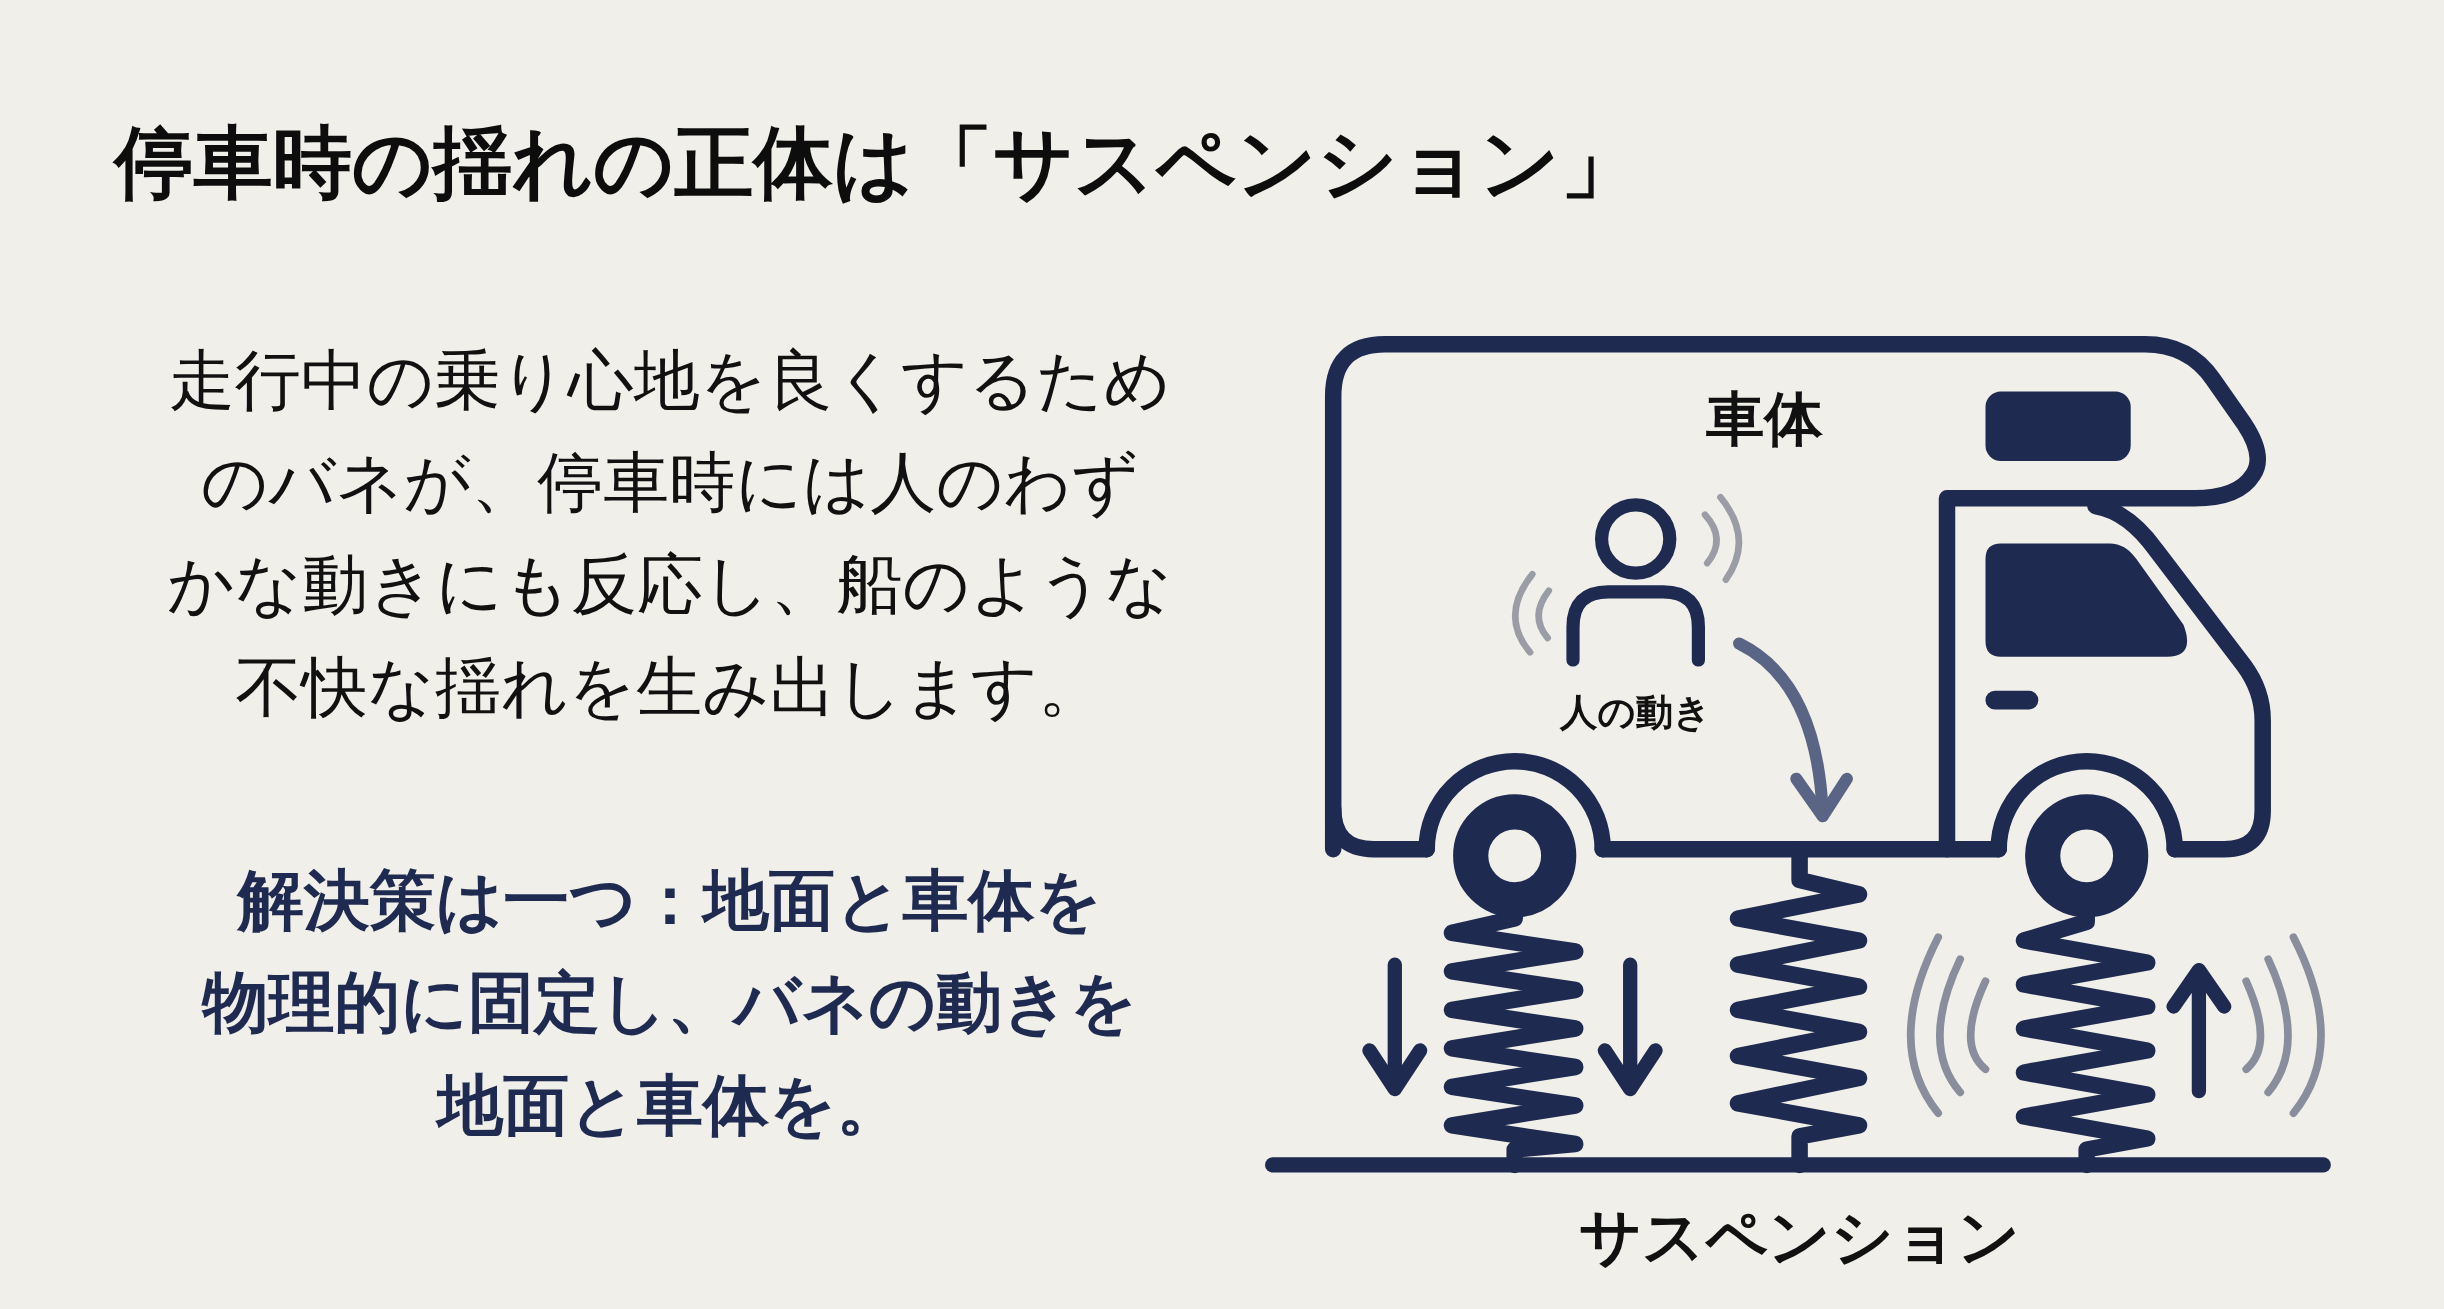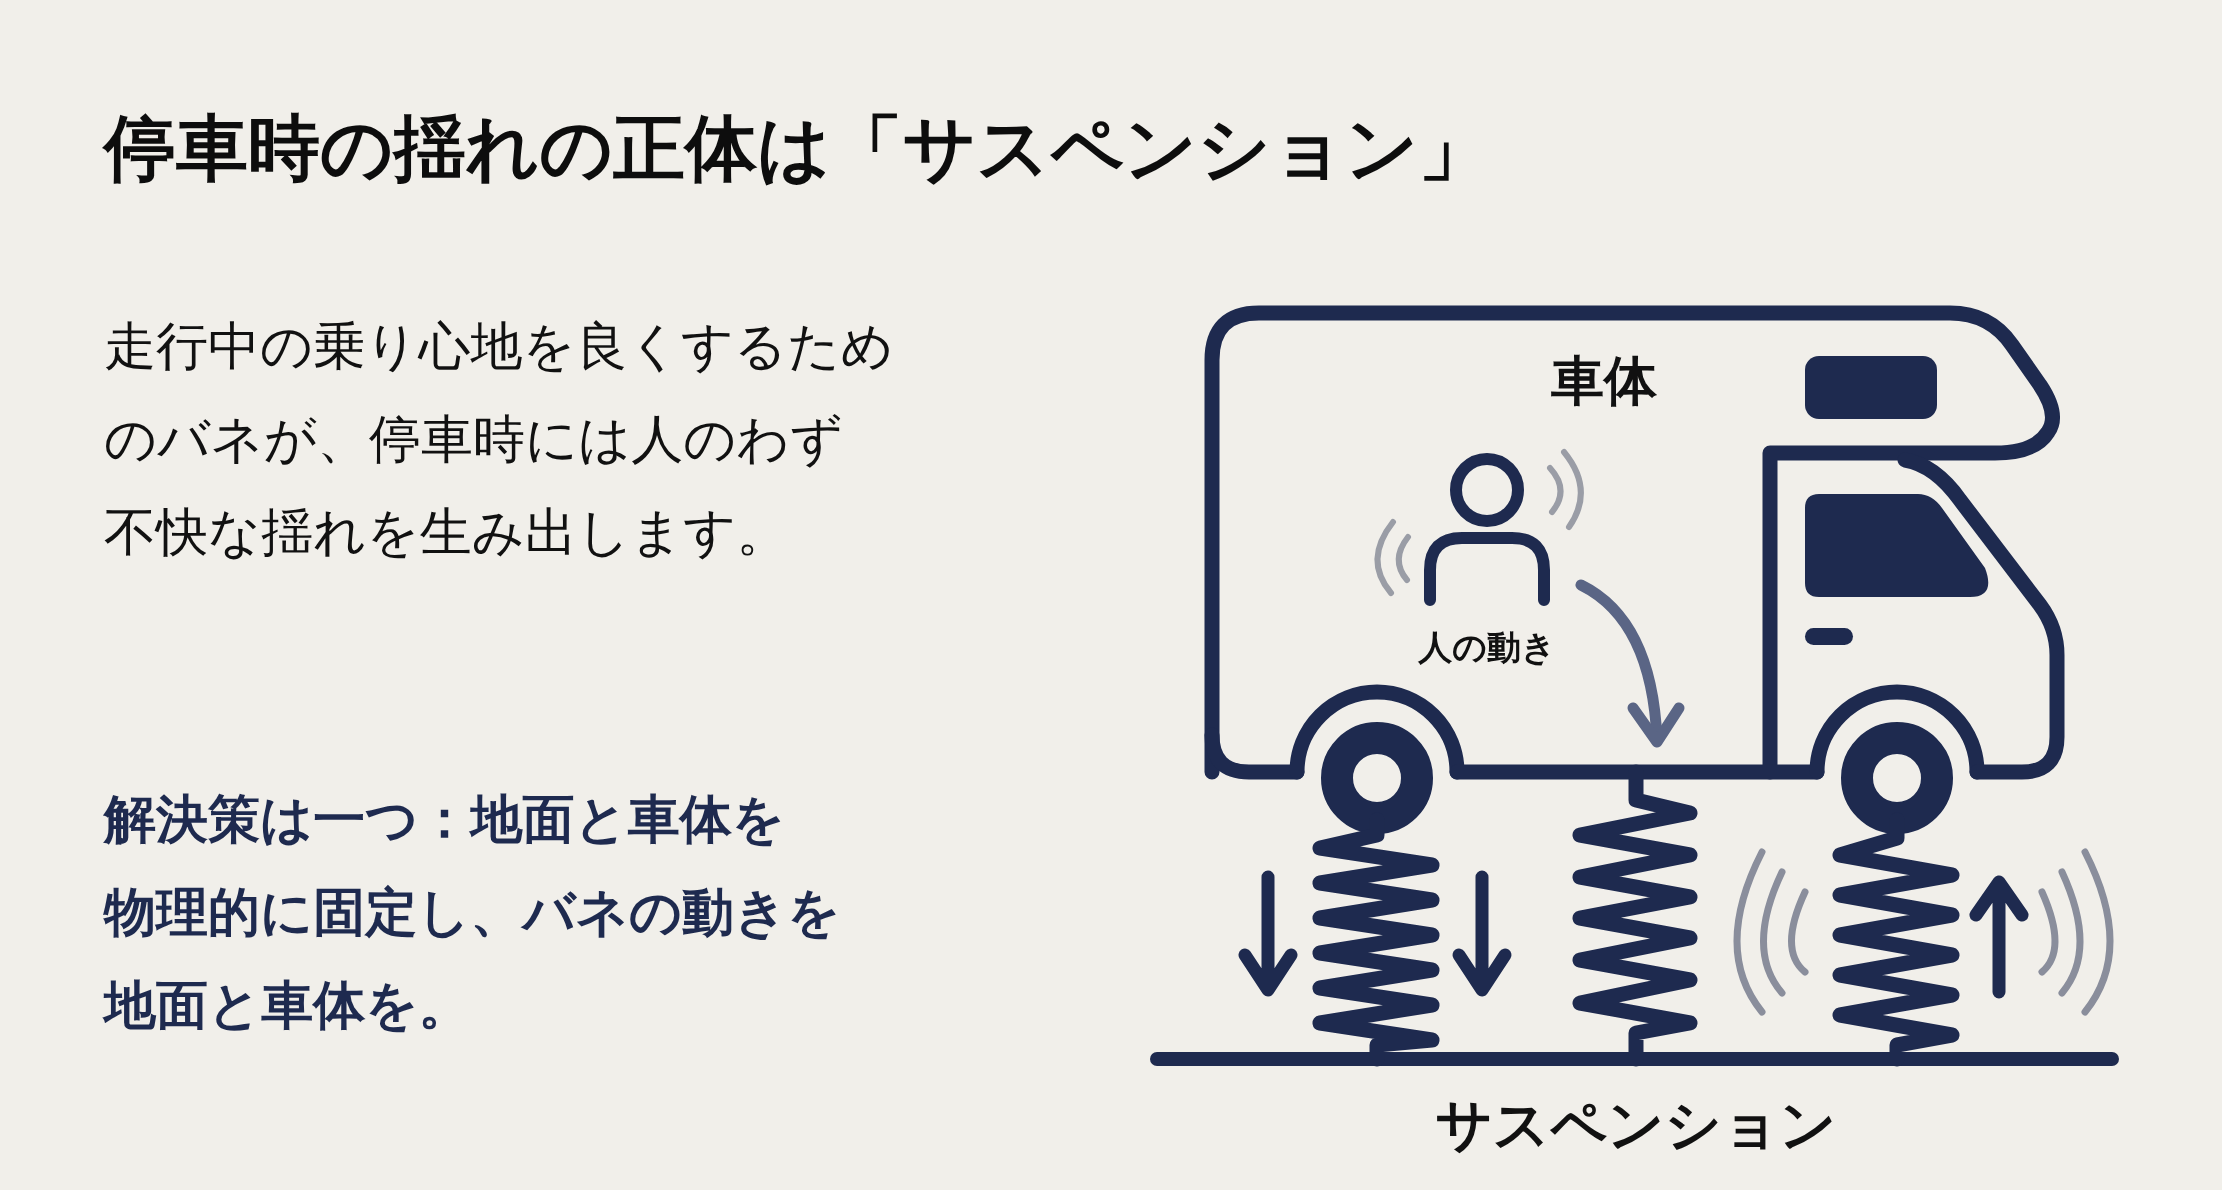--- a/index.html
+++ b/index.html
@@ -9,21 +9,21 @@
     position: relative; overflow: hidden;
     font-family: "DejaVu Sans", "Liberation Sans", sans-serif;
   }
   .title {
     position: absolute; left: 104px; top: 88px;
     font-size: 72px; font-weight: bold; color: #0d0d0d;
     letter-spacing: 0px; white-space: nowrap; line-height: 120px;
   }
   .para {
     position: absolute; left: 104px; width: 1010px;
-    font-size: 52px; line-height: 93px; white-space: nowrap;
+    font-size: 60px; line-height: 93px; white-space: nowrap; text-align: center;
   }
   .para div { height: 93px; }
   .para.body { top: 300px; color: #111; }
   .para.solution { top: 773px; color: #1e2a4f; font-weight: bold; }
   svg.illus { position: absolute; left: 0; top: 0; }
   .lbl {
     position: absolute; font-weight: bold; color: #111; white-space: nowrap;
     transform: translateX(-50%);
   }
   .lbl-body { left: 1604px; top: 346px; font-size: 53px; }
@@ -31,20 +31,21 @@
   .lbl-susp { left: 1636px; top: 1088px; font-size: 56px; }
 </style>
 </head>
 <body>
 
 <div class="title">停車時の揺れの正体は「サスペンション」</div>
 
 <div class="para body">
   <div>走行中の乗り心地を良くするため</div>
   <div>のバネが、停車時には人のわず</div>
+  <div>かな動きにも反応し、船のような</div>
   <div>不快な揺れを生み出します。</div>
 </div>
 
 <div class="para solution">
   <div>解決策は一つ：地面と車体を</div>
   <div>物理的に固定し、バネの動きを</div>
   <div>地面と車体を。</div>
 </div>
 
 <svg class="illus" width="2222" height="1190" viewBox="0 0 2222 1190">

